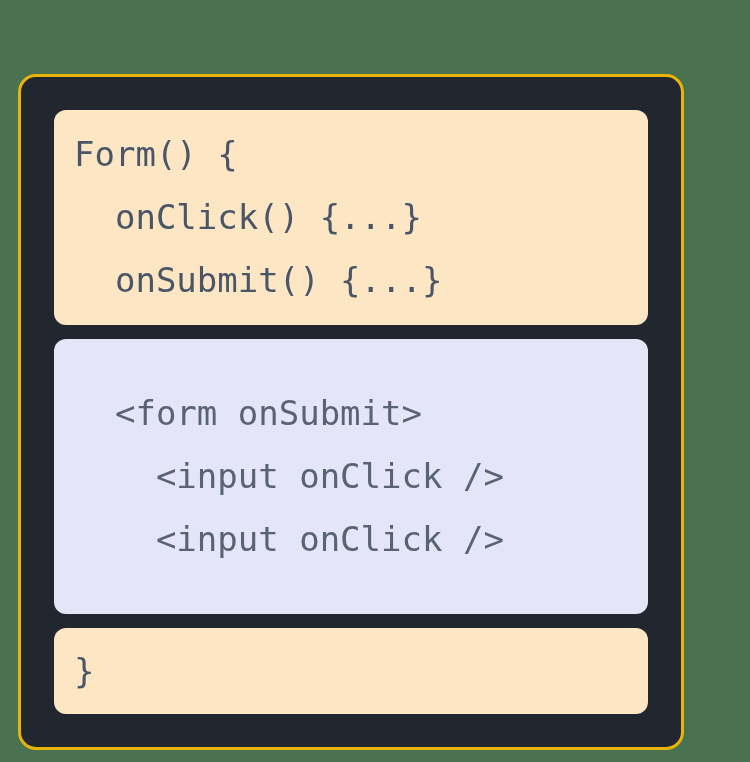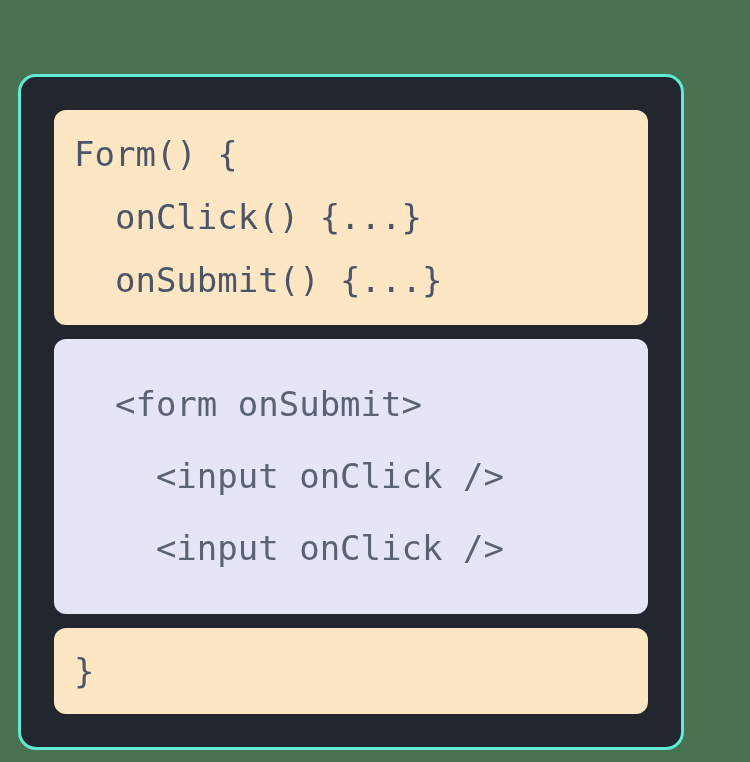--- a/index.html
+++ b/index.html
@@ -24,21 +24,21 @@
 
   
   .code-card {
     position: absolute;
     left: 18px;
     top: 74px;
     width: 666px;
     height: 676px;
     box-sizing: border-box;
     background: #22262f;
-    border: 3px solid #5eead4;
+    border: 3px solid #eab308;
     border-radius: 18px;
     padding: 33px 33px 33px 33px;
     display: flex;
     flex-direction: column;
     gap: 14px;
   }
 
   
   .panel {
     box-sizing: border-box;
@@ -46,21 +46,20 @@
     padding: 18px 20px;
     display: flex;
     flex-direction: column;
     justify-content: center;
   }
   .panel-cream {
     background: #fce6c4;
   }
   .panel-lavender {
     background: #e4e5f7;
-    gap: 9px;
   }
 
   .panel-top    { height: 215px; }
   .panel-middle { height: 276px; }
   .panel-bottom { height: 86px; }
 
   .code-line {
     font-family: "DejaVu Sans Mono", "Liberation Mono", monospace;
     font-size: 34px;
     line-height: 63px;

